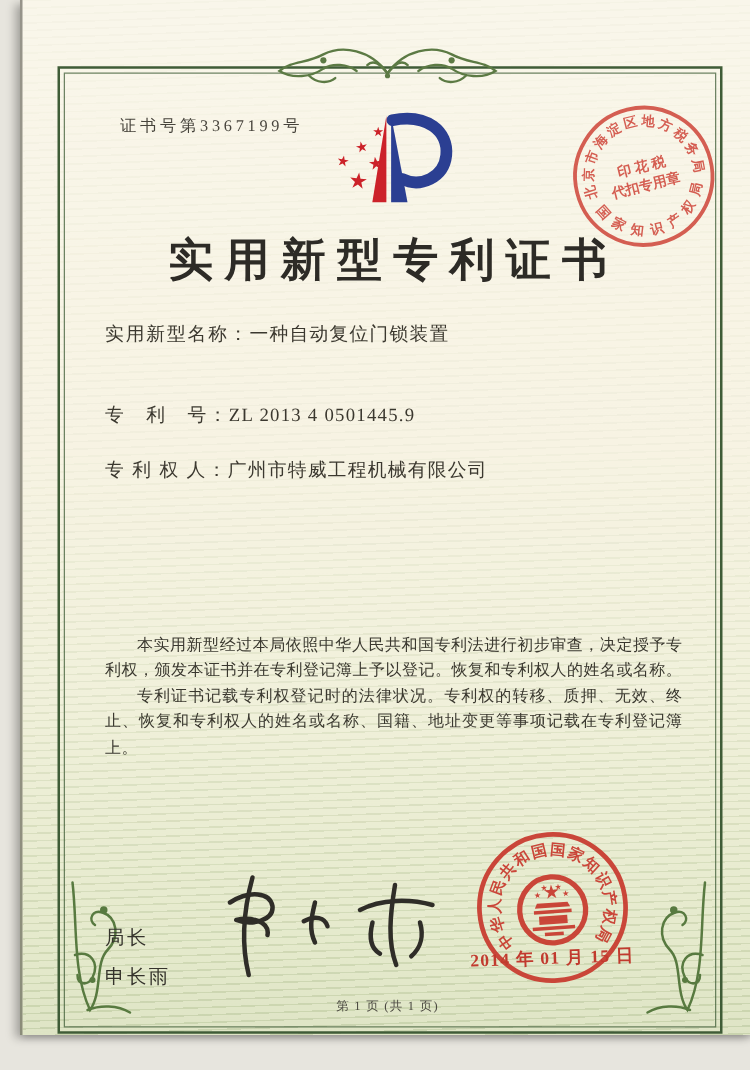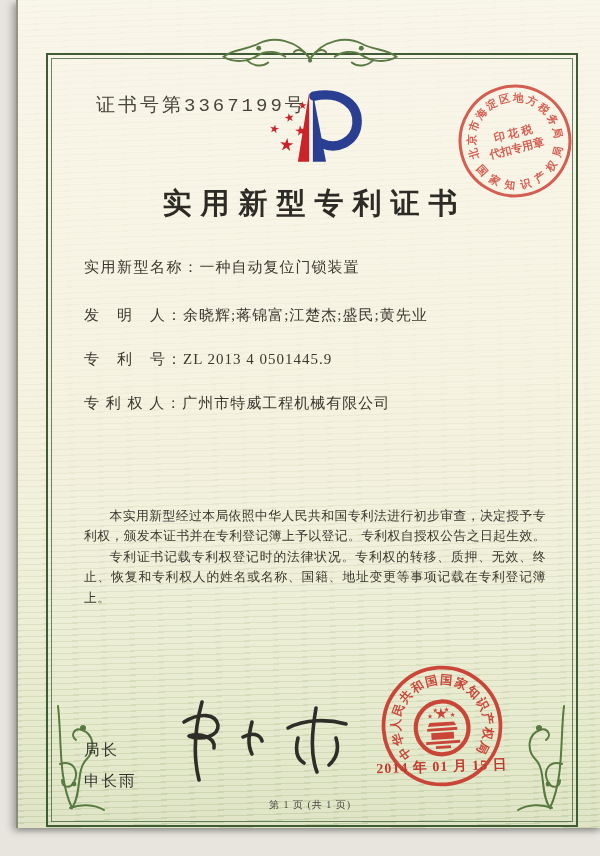--- a/index.html
+++ b/index.html
@@ -25,33 +25,32 @@
     border:2px solid #3f5c37;
   }
   .frame::after{
     content:"";position:absolute;inset:3px;border:1px solid rgba(63,92,55,.75);
   }
   .ornament-top{position:absolute;left:197px;top:27px;width:190px;height:52px;}
   .corner-flourish{position:absolute;width:72px;height:118px;}
   .corner-flourish.bl{left:32px;top:700px;}
   .corner-flourish.br{left:482px;top:700px;transform:scaleX(-1);}
   .cert-no{
-    position:absolute;left:78px;top:92px;font-size:19px;color:#47443c;
+    position:absolute;left:78px;top:92px;font-size:13px;color:#47443c;
     letter-spacing:3px;
-    font-family:Liberation Mono, monospace;
   }
   .logo{position:absolute;left:232px;top:86px;width:122px;height:86px;}
   .tax-stamp{position:absolute;left:436px;top:80px;width:122px;height:122px;opacity:.88;}
   .title{
     position:absolute;left:28px;top:184px;width:528px;text-align:center;
-    font-size:29px;font-weight:700;color:#2d2b26;letter-spacing:9px;text-indent:9px;
+    font-size:36px;font-weight:700;color:#2d2b26;letter-spacing:9px;text-indent:9px;
   }
   .fields{position:absolute;left:66px;top:258px;width:450px;}
   .field-row{font-size:15px;color:#3b382f;margin-bottom:25px;letter-spacing:1px;white-space:nowrap;}
-  .field-row.first{margin-bottom:29px;}
+  .field-row.first{margin-bottom:46px;}
   .field-row .lbl{letter-spacing:1.5px;}
   .paragraphs{position:absolute;left:66px;top:506px;width:462px;}
   .paragraphs p{
     margin:0;font-size:12.8px;line-height:1.6;color:#3a382f;
     text-indent:2em;text-align:justify;letter-spacing:.4px;
   }
   .sig-block{position:absolute;left:66px;top:740px;font-size:15.5px;color:#35332c;letter-spacing:2px;}
   .sig-block div{margin-bottom:10px;}
   .signature-svg{position:absolute;left:122px;top:692px;width:232px;height:100px;}
   .seal{position:absolute;left:358px;top:660px;width:132px;height:132px;opacity:.92;}
@@ -146,27 +145,26 @@
         </g>
       <text x="60" y="56" text-anchor="middle" font-size="11" font-weight="700" fill="#d04a3e">印 花 税</text>
       <text x="60" y="71" text-anchor="middle" font-size="11" font-weight="700" fill="#d04a3e">代扣专用章</text>
     </g>
   </svg>
 
   <div class="title">实用新型专利证书</div>
 
   <div class="fields">
     <div class="field-row first"><span class="lbl">实用新型名称：</span><span>一种自动复位门锁装置</span></div>
-    <div class="field-row"><span class="lbl">发　明　人：</span><span>余晓辉;蒋锦富;江楚杰;盛民;黄先业</span></div>
     <div class="field-row"><span class="lbl">专　利　号：</span><span>ZL 2013 4 0501445.9</span></div>
     <div class="field-row"><span class="lbl">专 利 权 人：</span><span>广州市特威工程机械有限公司</span></div>
   </div>
 
   <div class="paragraphs">
-    <p>本实用新型经过本局依照中华人民共和国专利法进行初步审查，决定授予专利权，颁发本证书并在专利登记簿上予以登记。专利权自授权公告之日起生效。</p>
+    <p>本实用新型经过本局依照中华人民共和国专利法进行初步审查，决定授予专利权，颁发本证书并在专利登记簿上予以登记。恢复和专利权人的姓名或名称。</p>
     <p>专利证书记载专利权登记时的法律状况。专利权的转移、质押、无效、终止、恢复和专利权人的姓名或名称、国籍、地址变更等事项记载在专利登记簿上。</p>
   </div>
 
   <div class="sig-block">
     <div>局长</div>
     <div>申长雨</div>
   </div>
 
   <svg class="signature-svg" viewBox="0 0 232 100">
     <g stroke="#2f2d28" stroke-width="3.6" fill="none" stroke-linecap="round" stroke-linejoin="round">

